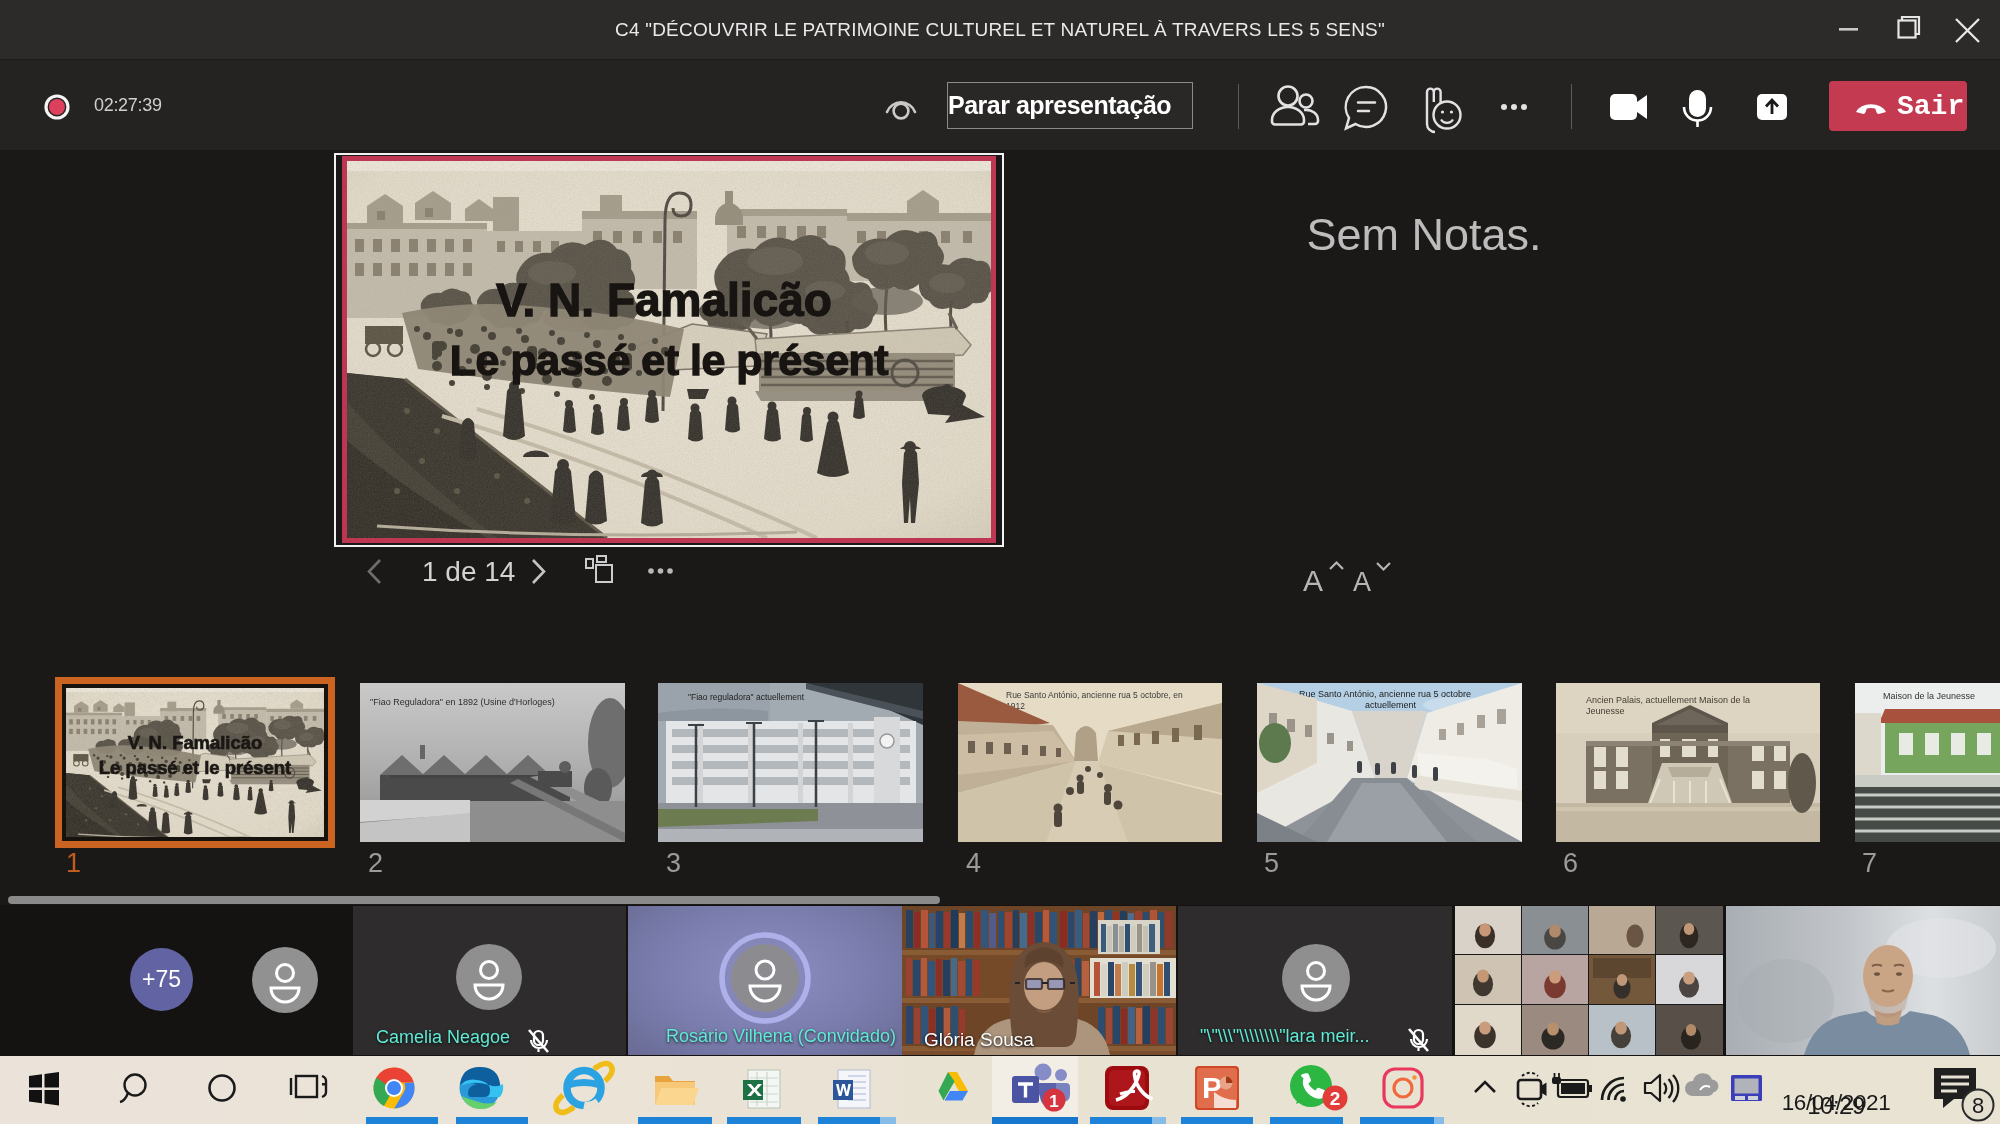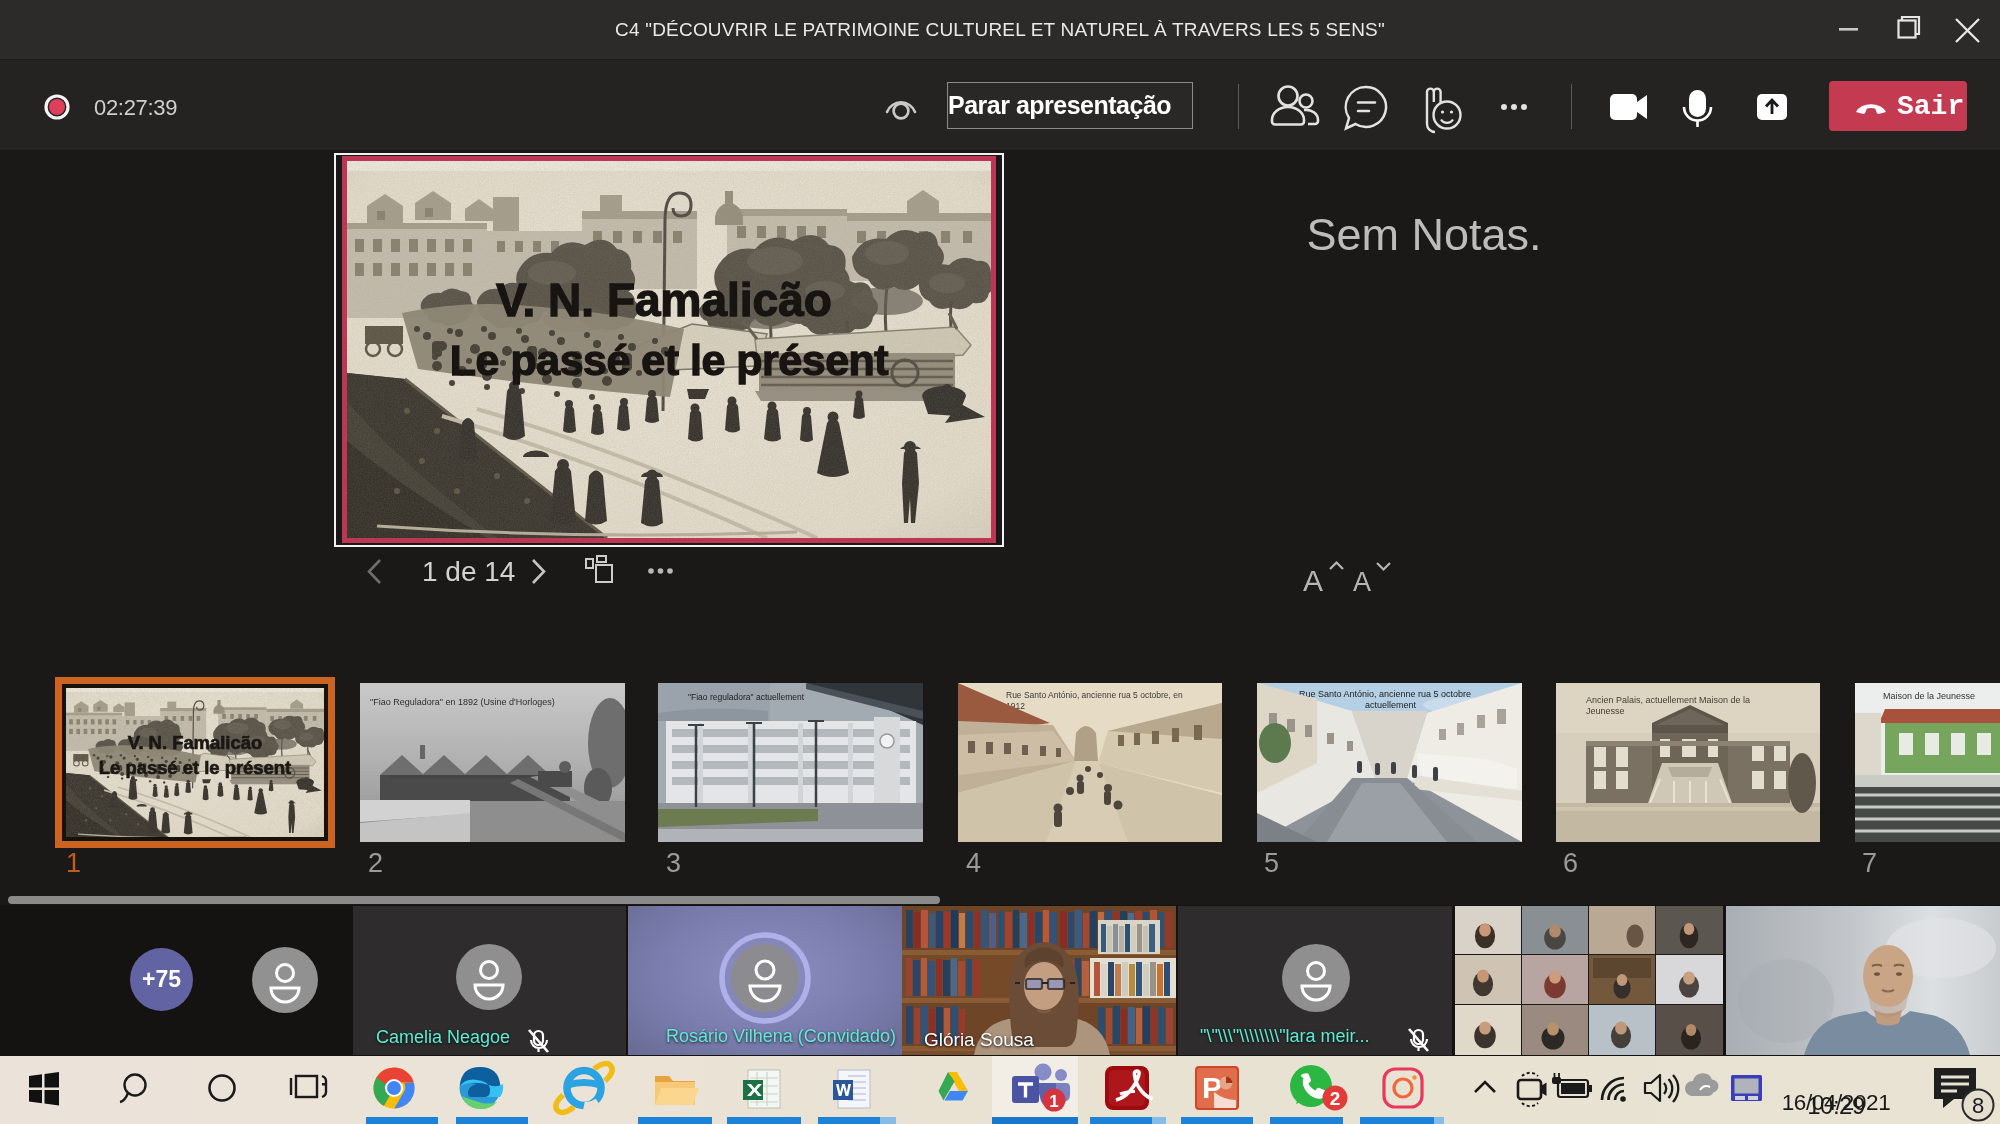--- a/index.html
+++ b/index.html
@@ -4,21 +4,21 @@
 <style>
   * { margin:0; padding:0; box-sizing:border-box; }
   html,body { width:2000px; height:1124px; overflow:hidden; background:#1b1918; font-family:"Liberation Sans", sans-serif; }
   .abs { position:absolute; }
   #root { position:relative; width:2000px; height:1124px; }
   
   #titlebar { left:0; top:0; width:2000px; height:60px; background:#2d2b2a; border-bottom:1px solid #1d1c1b; }
   #titletext { left:0; top:19px; width:2000px; text-align:center; color:#e9e9e9; font-size:19px; letter-spacing:0.2px; }
   
   #toolbar { left:0; top:60px; width:2000px; height:90px; background:#252322; }
-  #timer { left:94px; top:95px; color:#cfcfcf; font-size:22px; letter-spacing:-0.3px; }
+  #timer { left:94px; top:95px; color:#cfcfcf; font-size:18px; letter-spacing:-0.3px; }
   #pararbtn { left:947px; top:82px; width:246px; height:47px; border:1.6px solid #8b8b8b; background:#2a2827; color:#ffffff; font-size:25px; font-weight:bold; text-align:left; line-height:44px; white-space:nowrap; letter-spacing:-0.5px; }
   .vsep { width:1px; height:45px; background:#5c5b5a; top:84px; }
   #sairbtn { left:1829px; top:81px; width:138px; height:50px; background:#c43a50; border-radius:4px; }
   #sairtxt { left:1897px; top:91px; color:#fff; font-size:28px; font-weight:bold;font-family:Liberation Mono, monospace; }
   
   #stage { left:0; top:150px; width:2000px; height:512px; background:#1b1918; }
   #slideframe { left:334px; top:153px; width:670px; height:394px; border:2px solid #f2f2f2; background:#191717; }
   #slidered { left:342px; top:156px; width:654px; height:387px; background:#bd3752; }
   #photo { left:347px; top:161px; width:644px; height:377px; filter:blur(0.6px); }
   .ptitle { position:absolute; width:644px; text-align:center; font-weight:bold; color:#171412; -webkit-text-stroke:1.3px #171412; }
@@ -562,21 +562,21 @@
         <path d="M0 112 h264 M0 124 h264 M0 136 h264 M0 148 h264"></path>
       </g>
     <path d="M196 104 v55 M216 104 v55" stroke="#31352f" stroke-width="4"></path>
     <ellipse cx="238" cy="128" rx="16" ry="22" fill="#5d6b4e"></ellipse>
   </svg>
   <div class="abs tlabel" style="left:1862px;">7</div>
   <div class="abs" id="scrollbar"></div>
 
   <div class="abs" id="videorow"></div>
 
-  <div class="abs" style="left:130px;top:948px;width:63px;height:63px;border-radius:50%;background:#6163a2;color:#fff;font-size:23px;font-weight:bold;text-align:center;line-height:63px;">+75</div>
+  <div class="abs" style="left:130px;top:948px;width:63px;height:63px;border-radius:50%;background:#6163a2;color:#fff;font-size:23px;font-weight:normal;text-align:center;line-height:63px;">+75</div>
   <svg class="abs" style="left:252px;top:947px" width="66" height="66">
     <circle cx="33" cy="33" r="33" fill="#919191"></circle>
     <circle cx="33" cy="26" r="8.5" fill="none" stroke="#fff" stroke-width="3"></circle>
     <path d="M19 41 a14 14 0 0 0 28 0 z" fill="none" stroke="#fff" stroke-width="3"></path>
   </svg>
 
   <div class="abs vtile" style="left:353px;width:273px;background:#2e2c2c;"></div>
   <svg class="abs" style="left:456px;top:944px" width="66" height="66">
     <circle cx="33" cy="33" r="33" fill="#8f8f8f"></circle>
     <circle cx="33" cy="26" r="8.5" fill="none" stroke="#fff" stroke-width="3"></circle>

